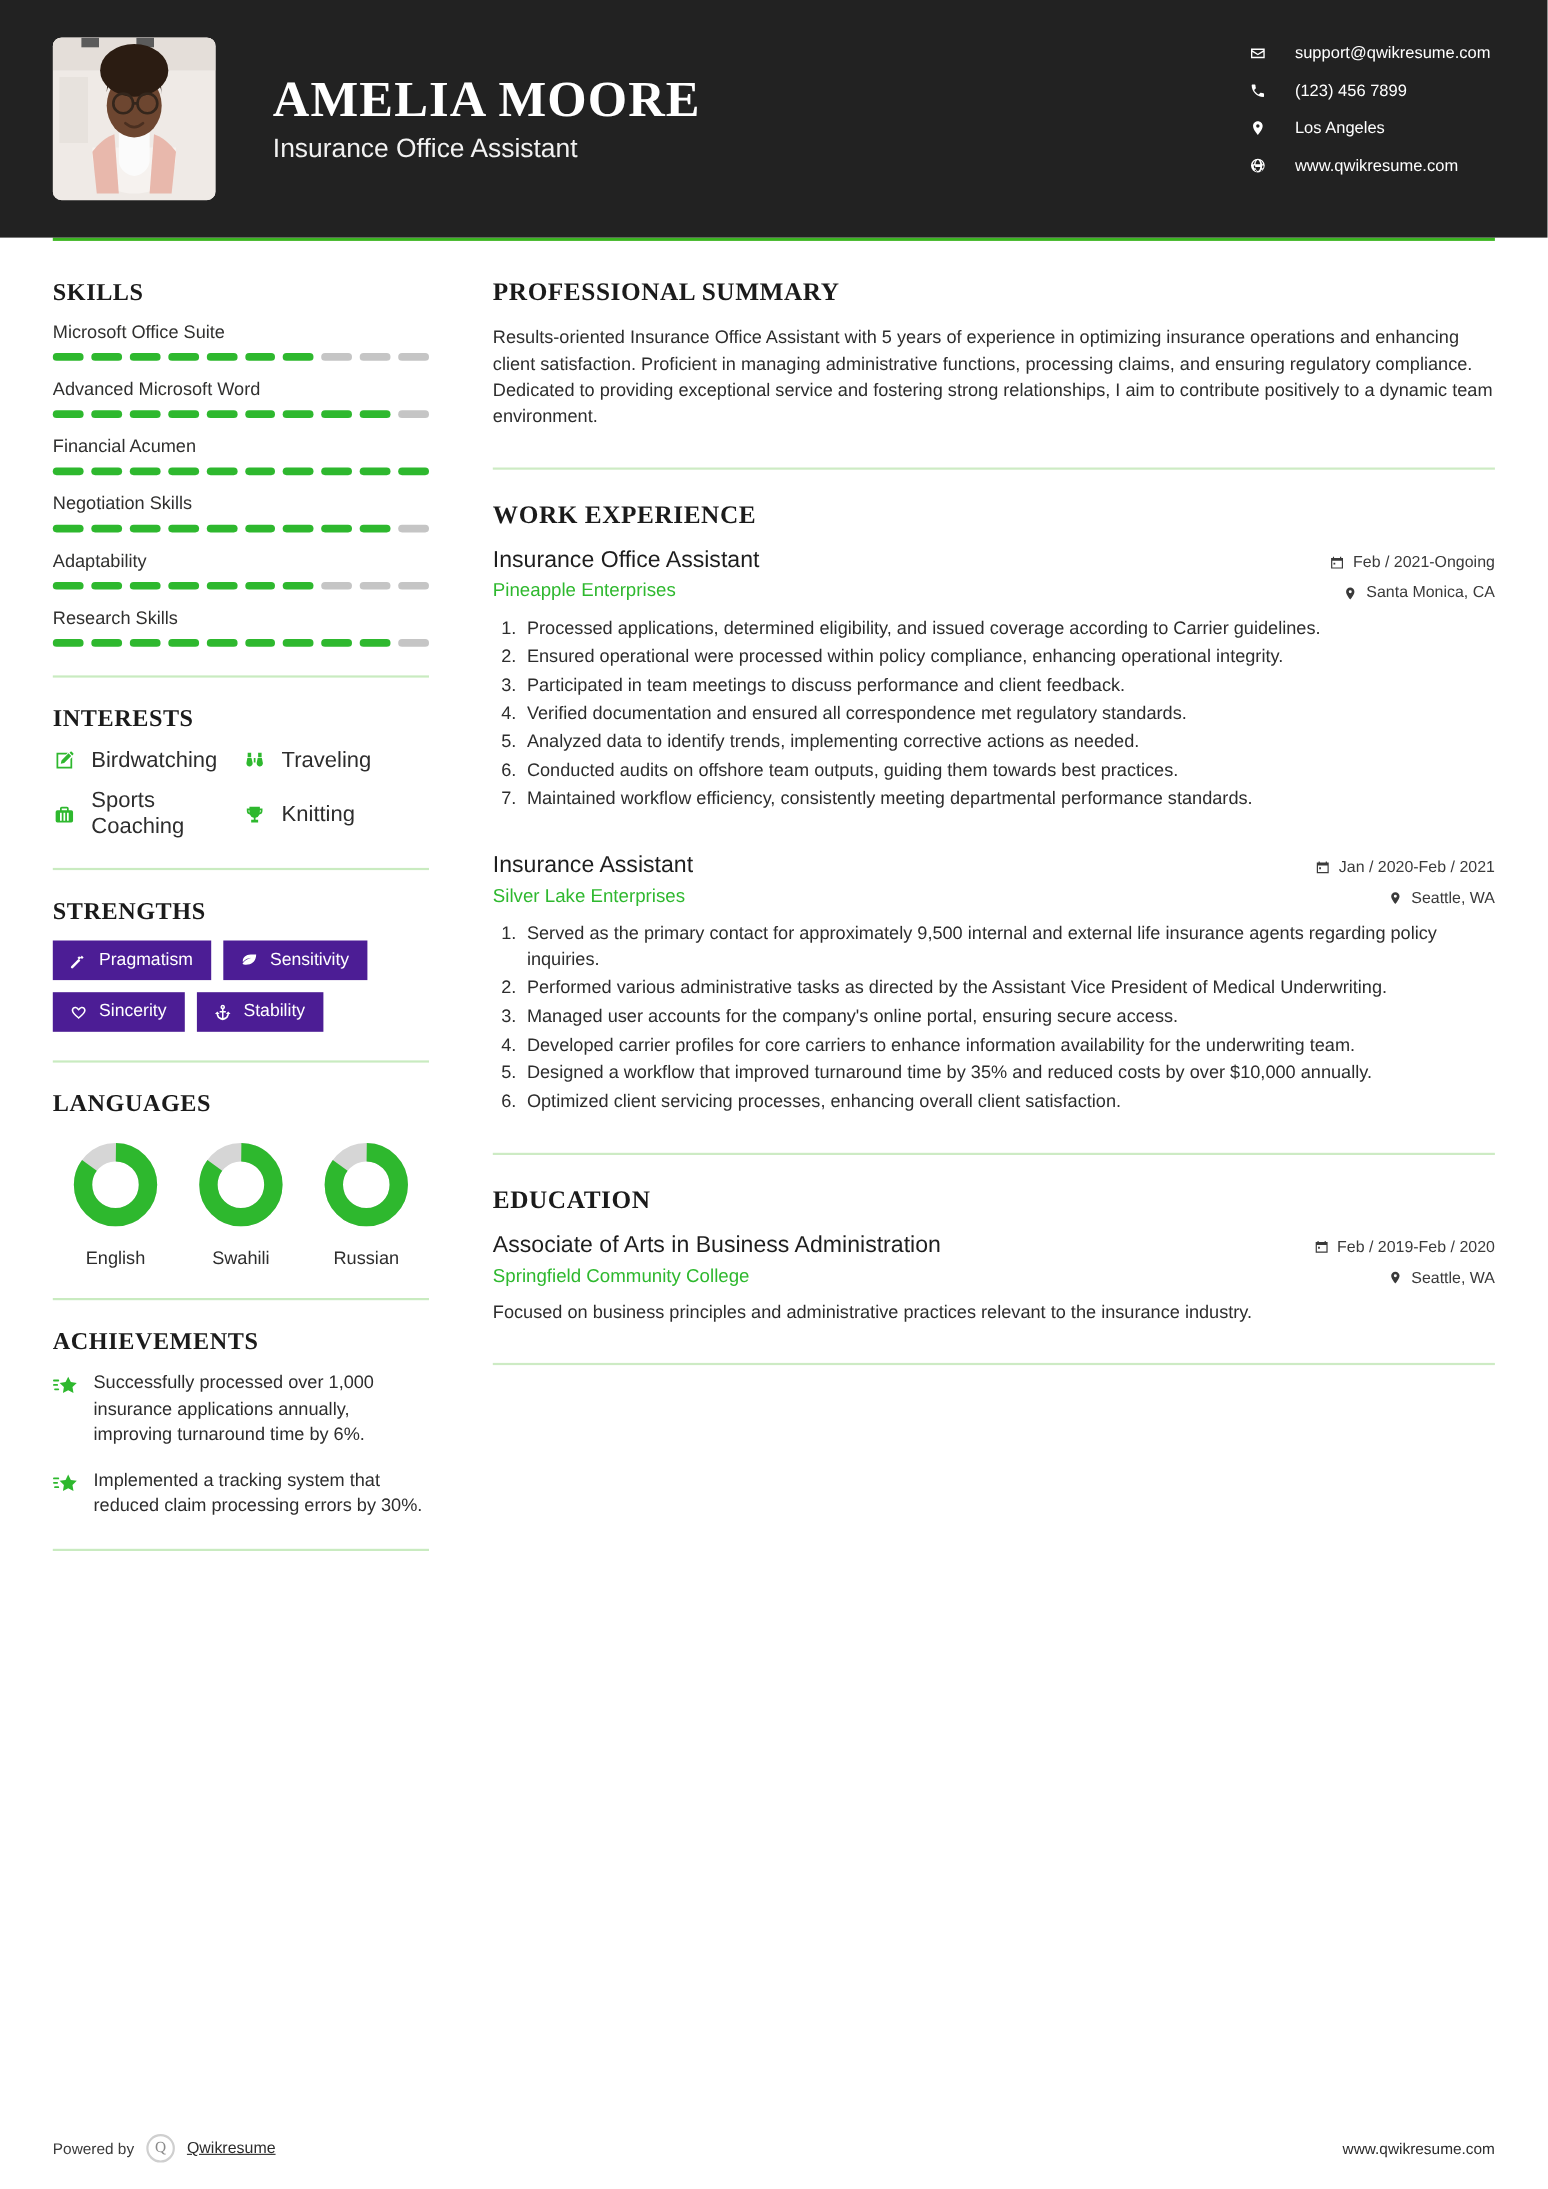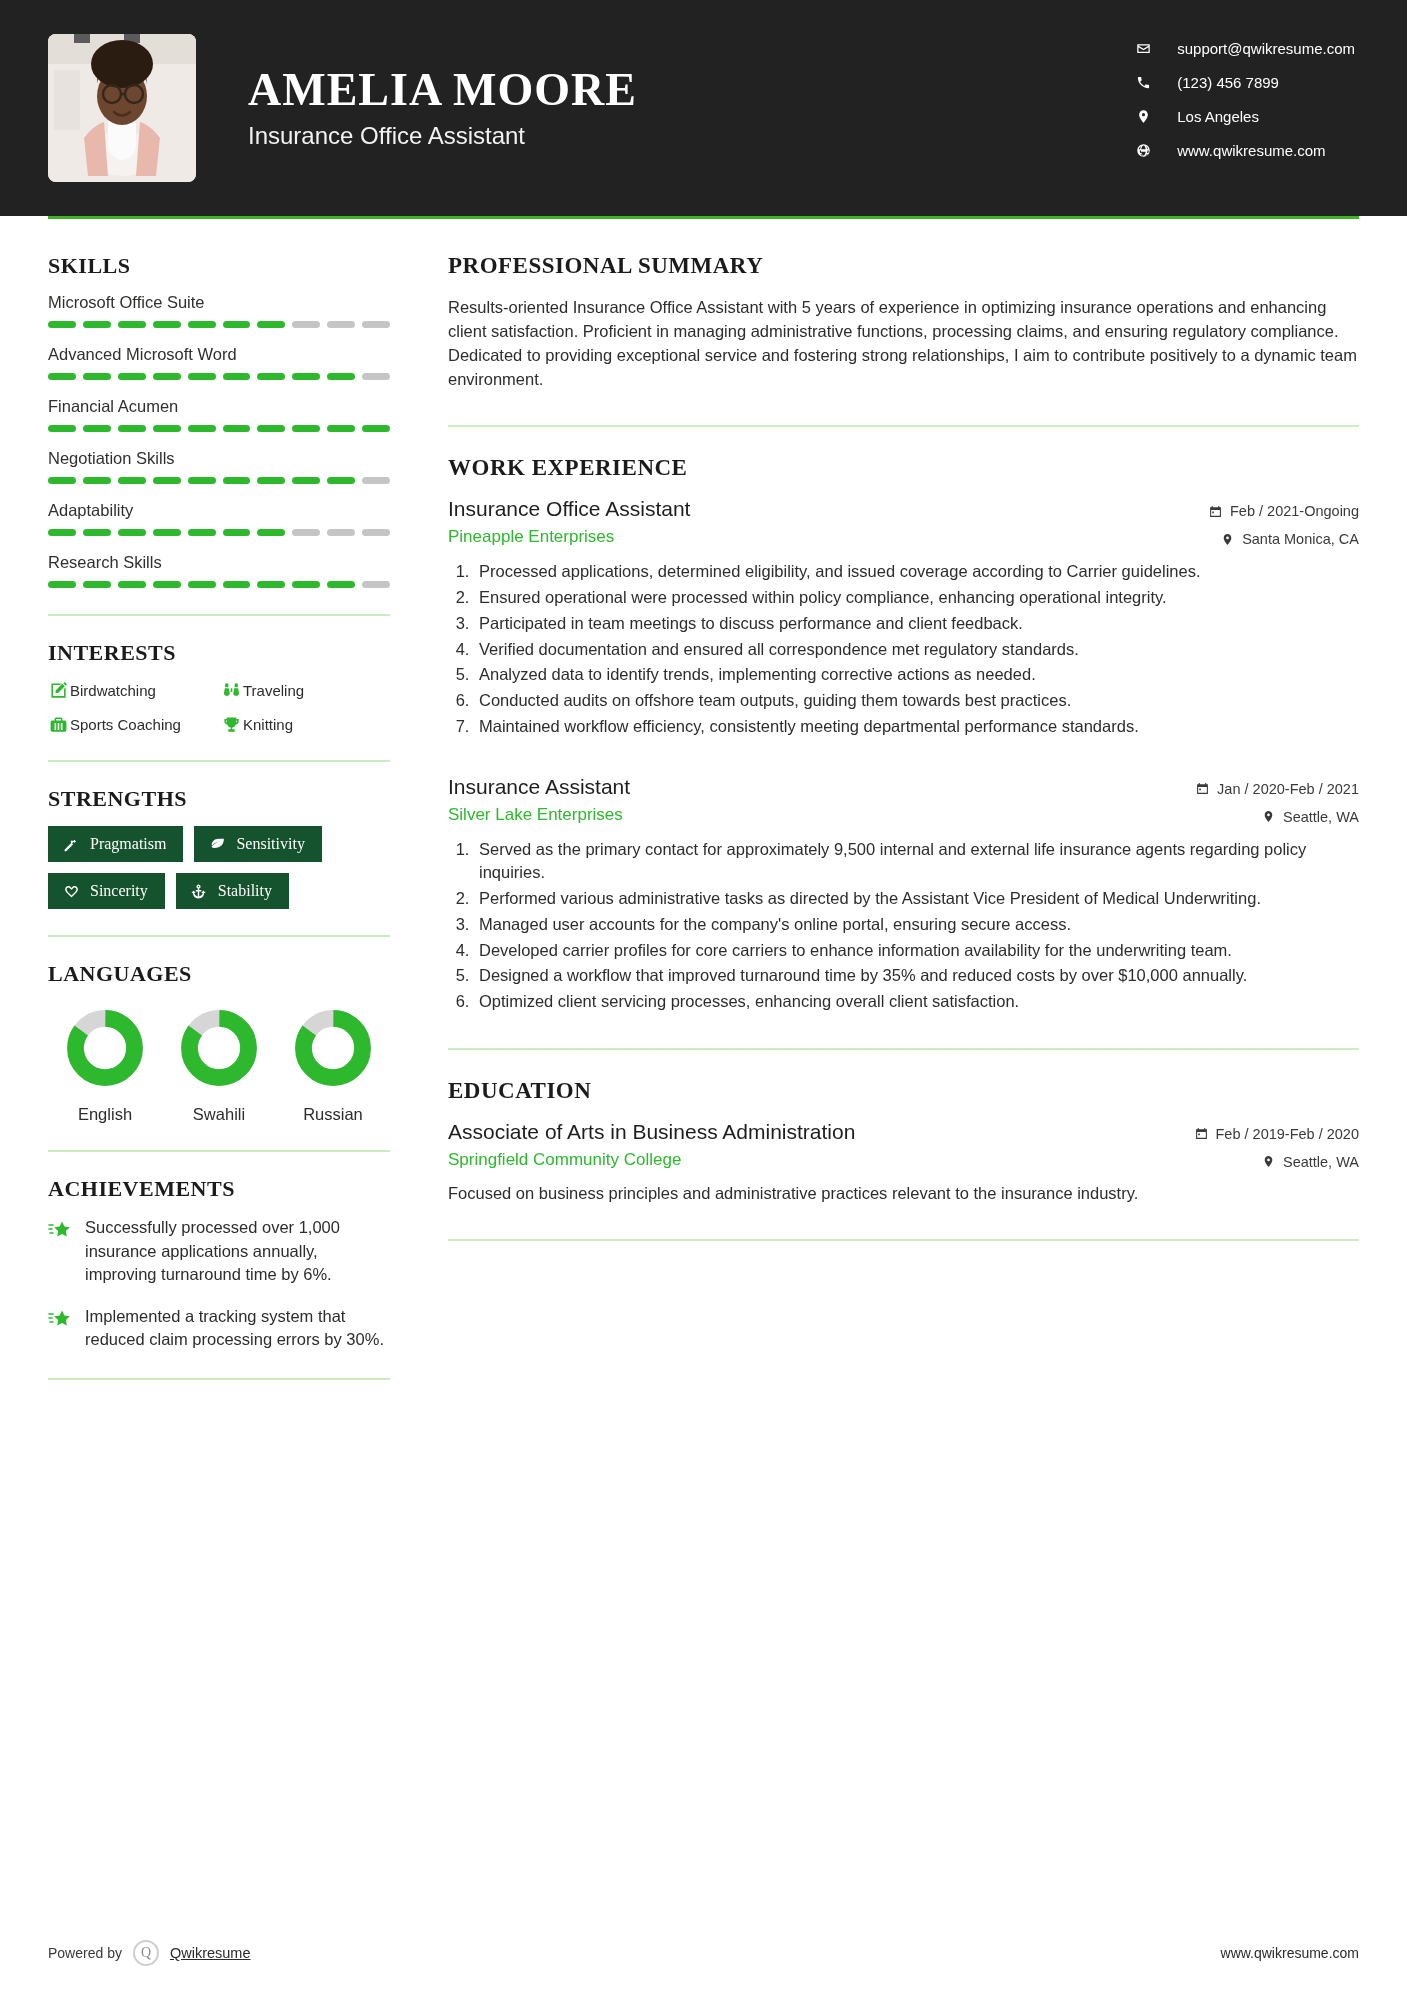--- a/index.html
+++ b/index.html
@@ -106,37 +106,36 @@
   .seg.on { background: #2eb82e; }
 
   
   .interest-grid {
     display: grid;
     grid-template-columns: 1fr 1fr;
     row-gap: 14px;
     column-gap: 4px;
   }
   .interest {
-    display: flex; align-items: center; gap: 2px;
-    font-size: 15px; color: #2d2d2d;
+    display: flex; align-items: center; gap: 15px;
+    font-size: 20px; color: #2d2d2d;
   }
   .i-ico { width: 20px; height: 20px; flex: 0 0 20px; display: inline-flex; align-items: center; justify-content: center; }
   .i-ico svg { width: 19px; height: 19px; fill: #2eb82e; }
 
   
   .strength-wrap { display: flex; flex-wrap: wrap; gap: 11px; }
   .chip {
-    background: #14532d;
+    background: #4c1d95;
     color: #ffffff;
     font-size: 16px;
     padding: 9px 17px 9px 14px;
     display: inline-flex;
     align-items: center;
     gap: 10px;
-    font-family: Liberation Serif, serif;
   }
   .chip .c-ico { width: 18px; height: 18px; display: inline-flex; align-items: center; justify-content: center; }
   .chip .c-ico svg { width: 17px; height: 17px; fill: #ffffff; }
 
   
   .lang-row { display: flex; gap: 0; margin-top: 22px; }
   .lang { width: 114px; text-align: center; }
   .donut { width: 78px; height: 78px; margin: 0 auto; }
   .lang-label { font-size: 16.5px; margin-top: 14px; color: #2d2d2d; }
 

